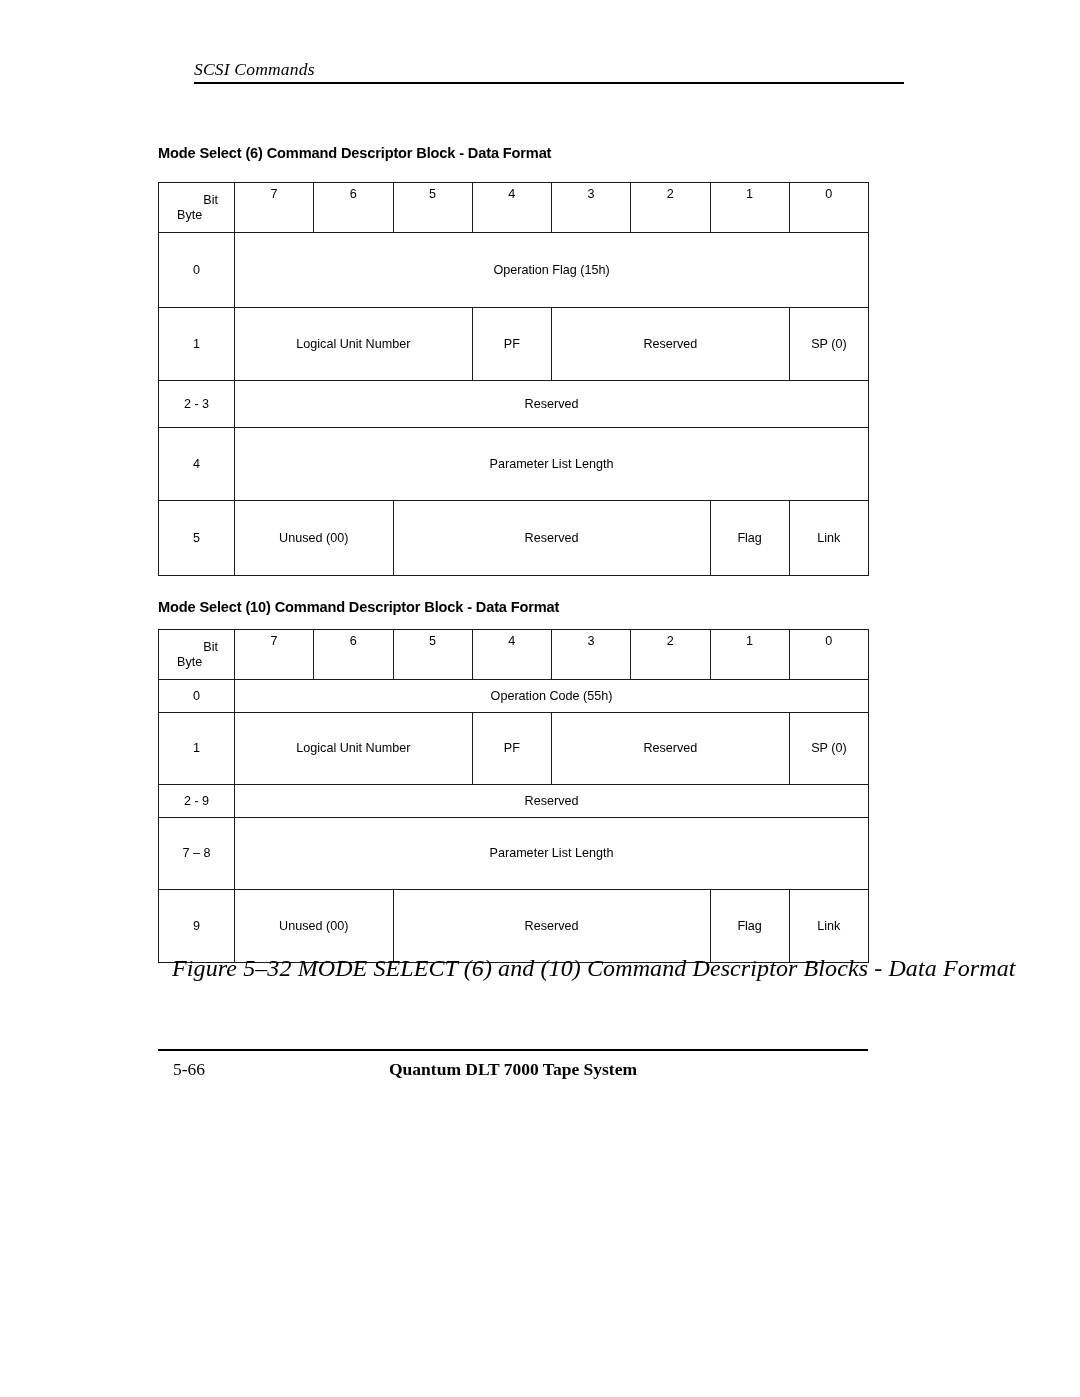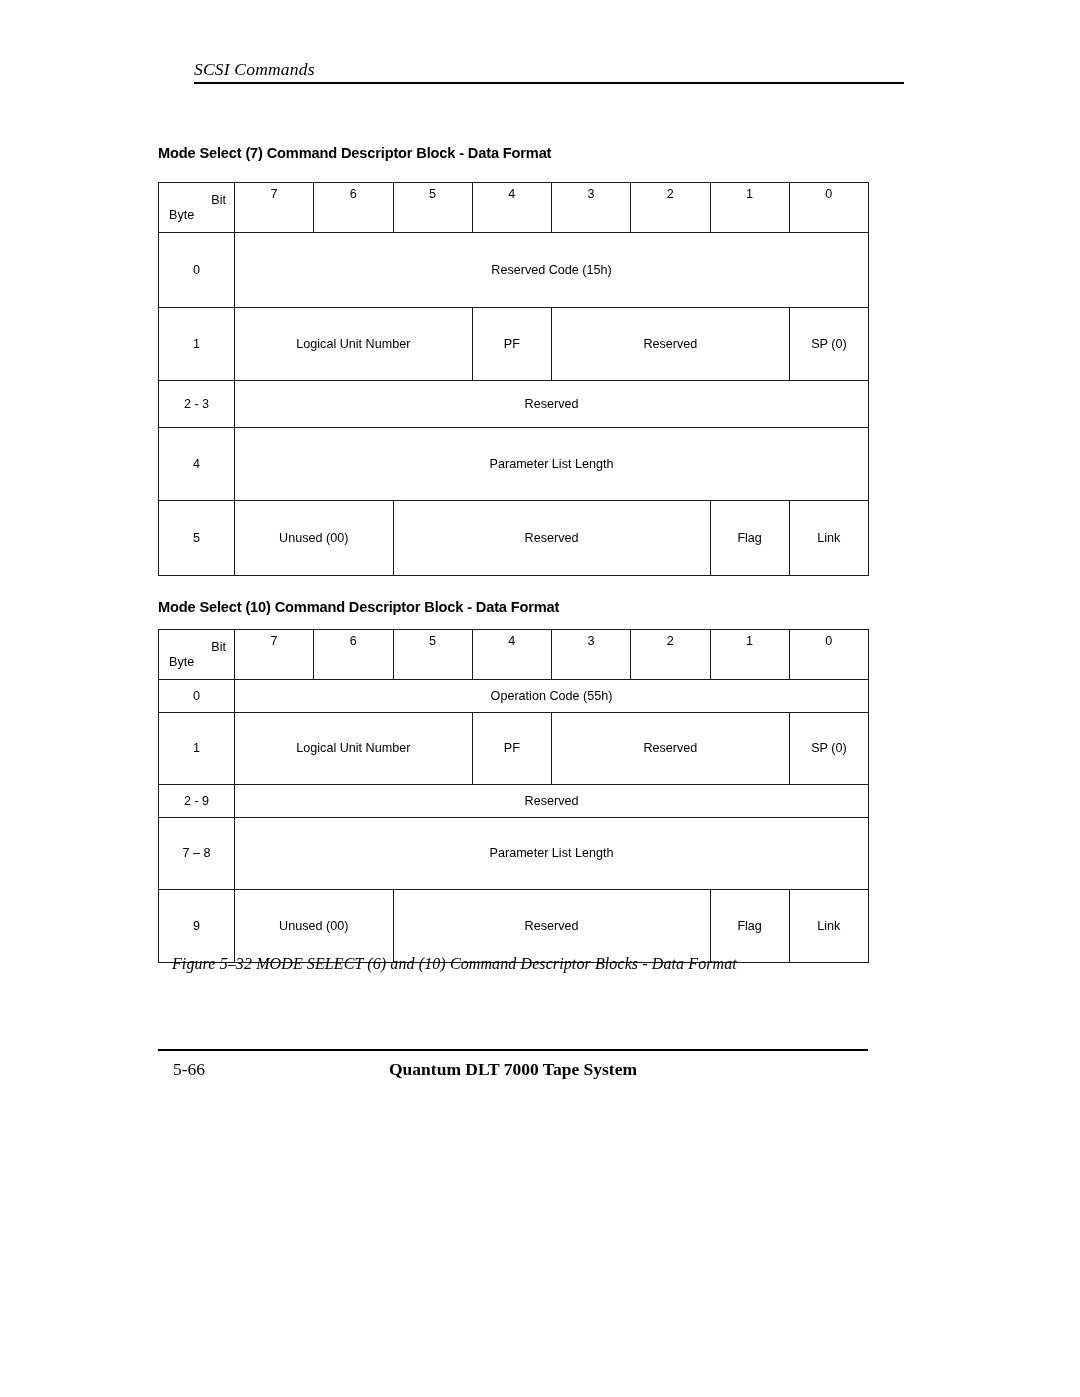--- a/index.html
+++ b/index.html
@@ -62,21 +62,21 @@
     border-collapse: collapse;
     table-layout: fixed;
     font-family: "Liberation Sans", sans-serif;
     font-size: 12.6px;
     color: #000;
   }
   .cdb td {
     border: 1.3px solid #1a1a1a;
     text-align: center;
     vertical-align: middle;
-    padding: 0;
+    padding: 8px;
     line-height: 1.15;
   }
   .cdb td.bytecol {
     width: 76px;
   }
   .hdr-bit {
     display: block;
     text-align: right;
     padding-right: 8px;
   }
@@ -84,21 +84,21 @@
     display: block;
     text-align: left;
     padding-left: 10px;
   }
 
   
   .figcap {
     position: absolute;
     font-family: "Liberation Serif", serif;
     font-style: italic;
-    font-size: 16px;
+    font-size: 24px;
     color: #000;
     white-space: nowrap;
     letter-spacing: 0.1px;
   }
 
   
   .footer-rule {
     position: absolute;
     left: 158px;
     top: 1049px;
@@ -132,21 +132,21 @@
 </head>
 <body>
 
 <div class="page">
 
   <div class="runhead">
     <div class="runhead-text">SCSI Commands</div>
     <div class="runhead-rule"></div>
   </div>
 
-  <div class="blk-title" style="left:158px; top:145px;">Mode Select (7) Command Descriptor Block - Data Format</div>
+  <div class="blk-title" style="left:158px; top:145px;">Mode Select (6) Command Descriptor Block - Data Format</div>
 
   <table class="cdb" id="table-0" style="left:158px; top:182px; width:710px;">
       <colgroup>
         <col style="width: 76px;">
         <col style="width: 79.25px;">
         <col style="width: 79.25px;">
         <col style="width: 79.25px;">
         <col style="width: 79.25px;">
         <col style="width: 79.25px;">
         <col style="width: 79.25px;">
@@ -163,21 +163,21 @@
           <td style="vertical-align: top; padding-top: 4px;">6</td>
           <td style="vertical-align: top; padding-top: 4px;">5</td>
           <td style="vertical-align: top; padding-top: 4px;">4</td>
           <td style="vertical-align: top; padding-top: 4px;">3</td>
           <td style="vertical-align: top; padding-top: 4px;">2</td>
           <td style="vertical-align: top; padding-top: 4px;">1</td>
           <td style="vertical-align: top; padding-top: 4px;">0</td>
         </tr>
         <tr style="height: 75px;">
           <td class="bytecol">0</td>
-          <td colspan="8">Reserved Code (15h)</td>
+          <td colspan="8">Operation Flag (15h)</td>
         </tr>
         <tr style="height: 73px;">
           <td class="bytecol">1</td>
           <td colspan="3">Logical Unit Number</td>
           <td colspan="1">PF</td>
           <td colspan="3">Reserved</td>
           <td colspan="1">SP (0)</td>
         </tr>
         <tr style="height: 47px;">
           <td class="bytecol">2 - 3</td>

